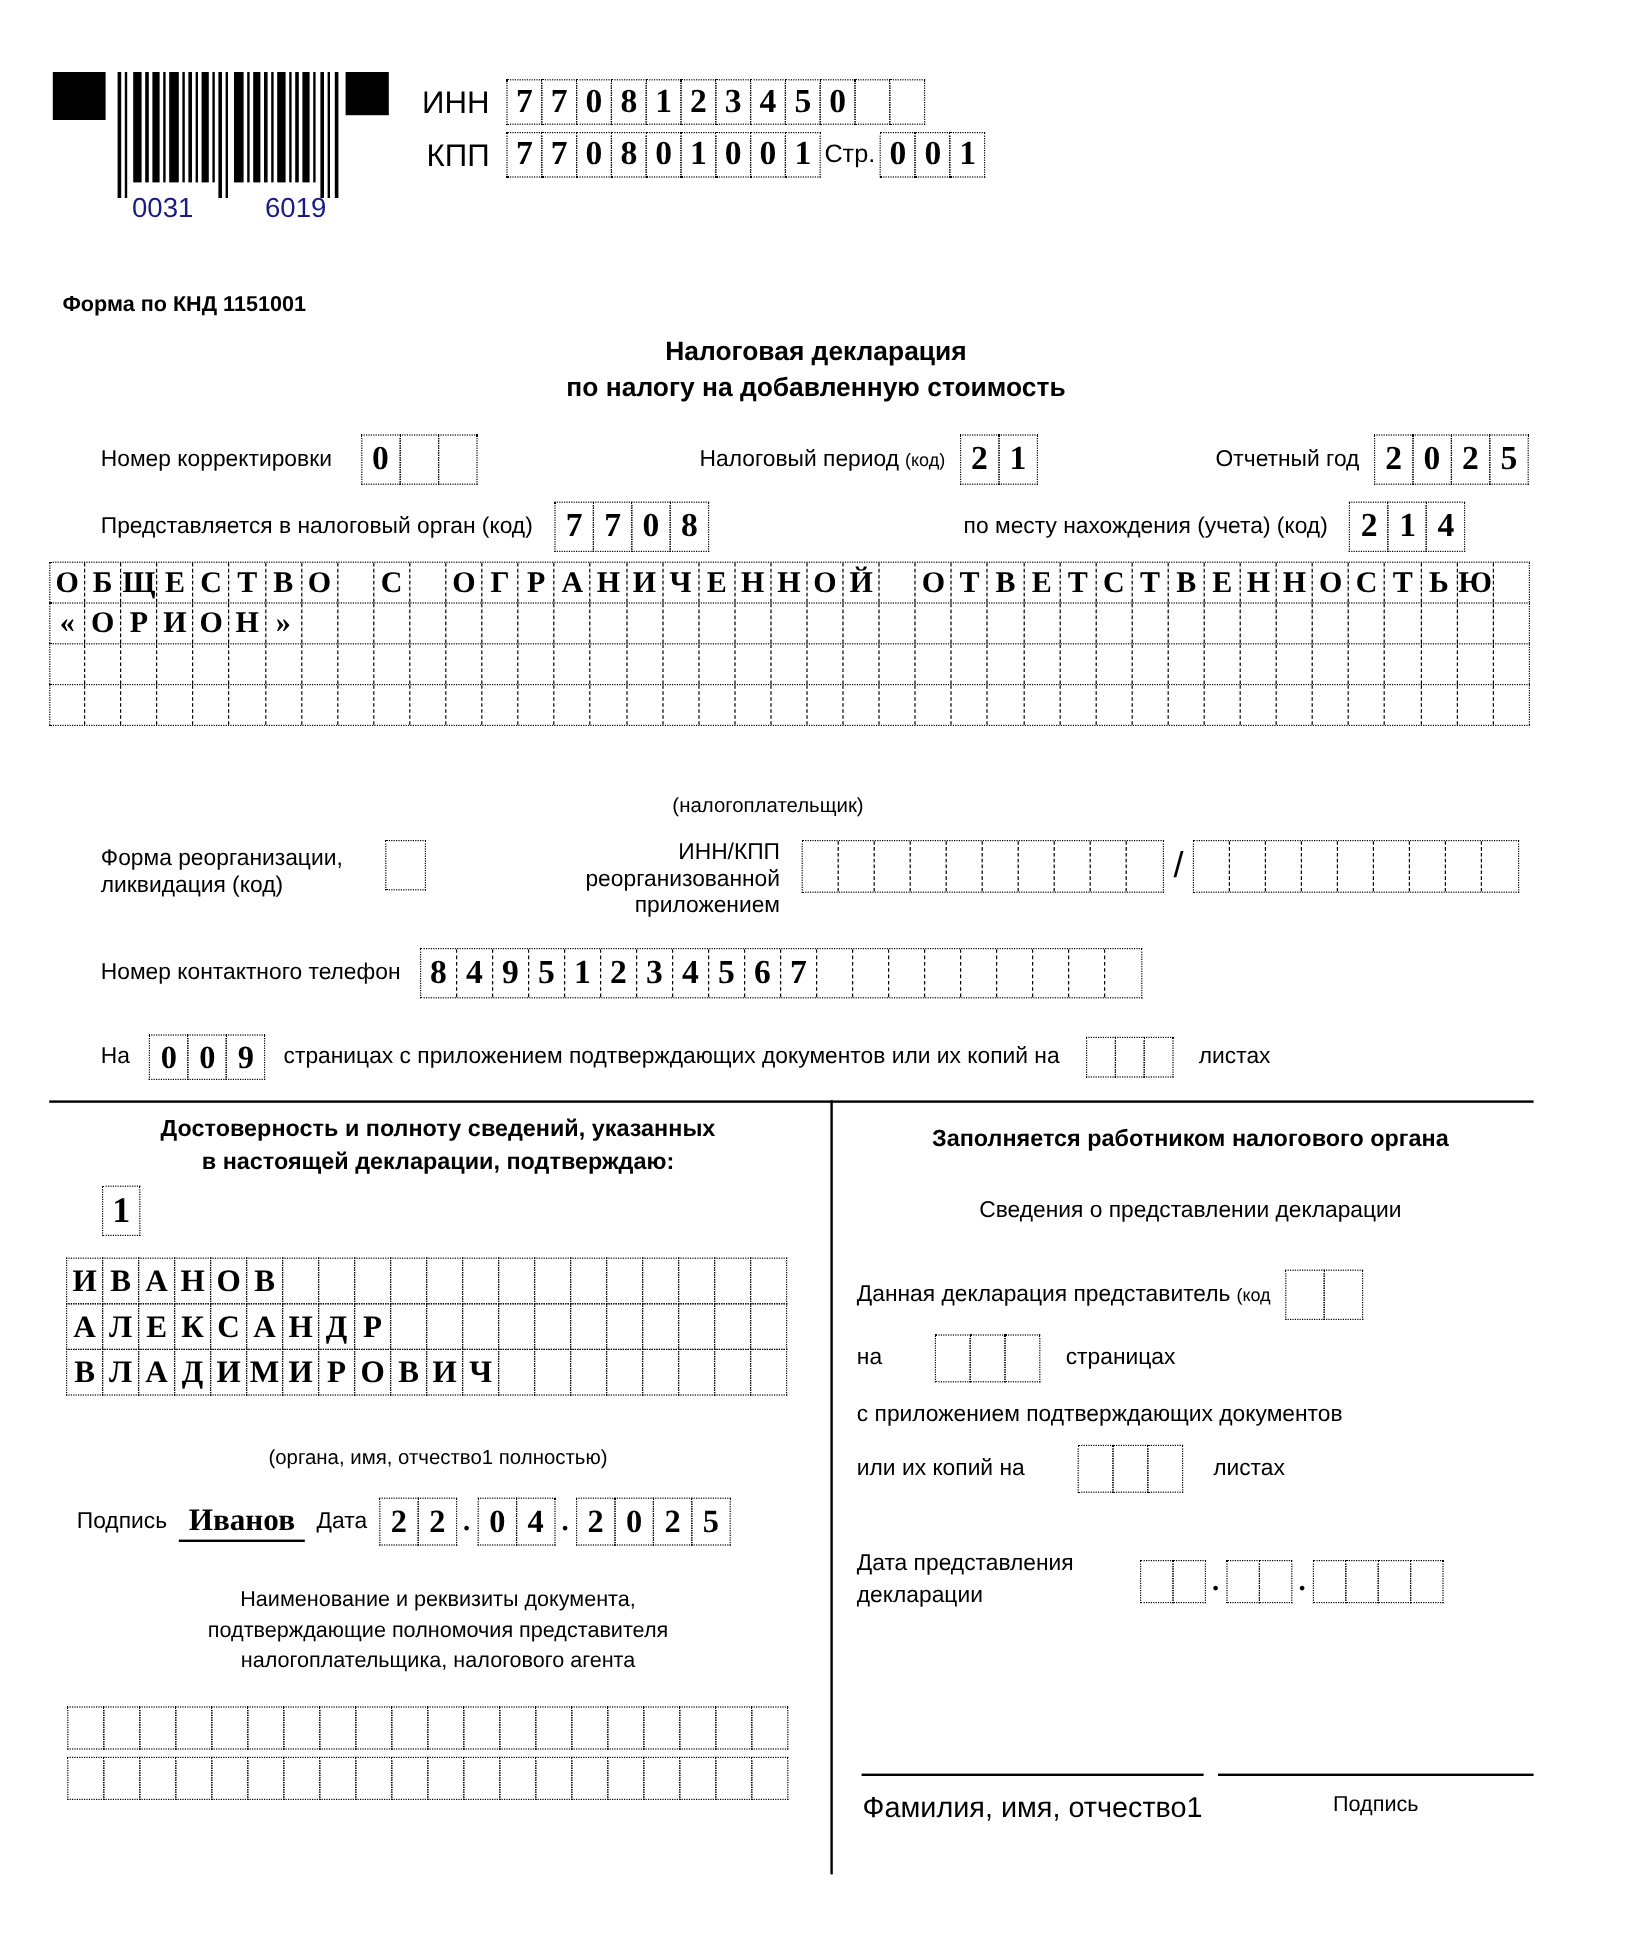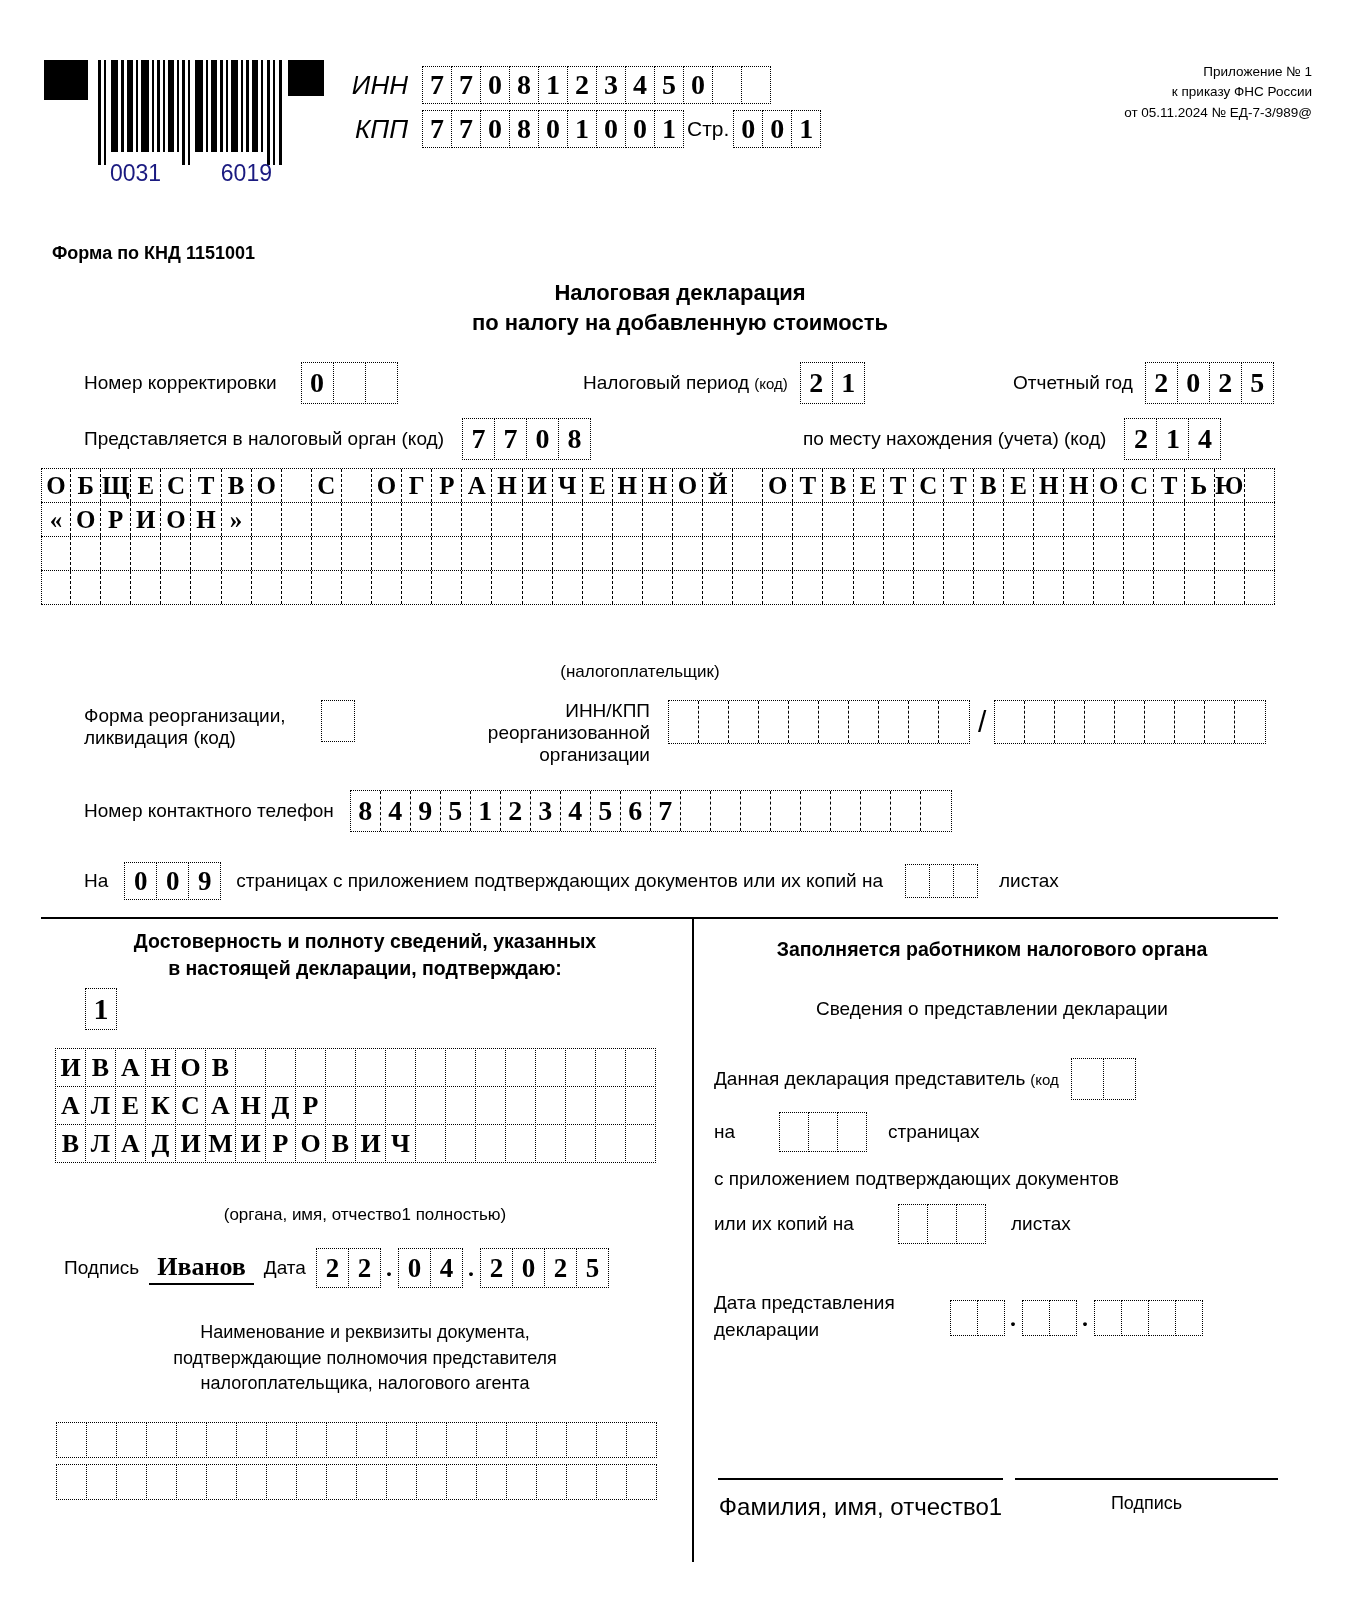--- a/index.html
+++ b/index.html
@@ -37,21 +37,21 @@
   .barcode svg{display:block;}
   .bc-num{
     position:absolute;left:96px;top:160px;width:190px;
     font-family:"Liberation Sans",sans-serif;font-size:23px;color:#1a1a80;
     display:flex;justify-content:space-between;padding:0 14px;box-sizing:border-box;gap:38px;
   }
   .lbl{font-family:"Liberation Sans",sans-serif;}
 
   .innrow{position:absolute;left:340px;top:66px;display:flex;align-items:center;}
   .kpprow{position:absolute;left:340px;top:110px;display:flex;align-items:center;}
-  .innlbl{font-size:26px;width:68px;text-align:right;margin-right:14px;font-style:italic;}
+  .innlbl{font-size:26px;width:68px;text-align:right;margin-right:14px;}
 
   .approval{
     position:absolute;right:48px;top:62px;text-align:right;
     font-size:13.5px;line-height:1.5;
   }
 
   .knd{position:absolute;left:52px;top:243px;font-size:18px;font-weight:bold;}
   .title{
     position:absolute;left:0;top:278px;width:1360px;text-align:center;
     font-size:22px;font-weight:bold;line-height:1.35;
@@ -165,25 +165,20 @@
         <div class="cell" style="width: 30px; height: 38px; font-size: 28px;">1</div>
       </div>
     <div style="font-size:21px;margin:0 4px 0 4px;">Стр.</div>
     <div class="bx" id="page-cells">
         <div class="cell" style="width: 30px; height: 38px; font-size: 28px;">0</div>
         <div class="cell" style="width: 30px; height: 38px; font-size: 28px;">0</div>
         <div class="cell" style="width: 30px; height: 38px; font-size: 28px;">1</div>
       </div>
   </div>
 
-  <div class="approval">
-    <div>Приложение № 1</div>
-    <div>к приказу ФНС России</div>
-    <div>от 05.11.2024 № ЕД-7-3/989@</div>
-  </div>
 
   <div class="knd">Форма по КНД 1151001</div>
   <div class="title">
     <div>Налоговая декларация</div>
     <div>по налогу на добавленную стоимость</div>
   </div>
 
   <div class="row" style="left:84px;top:362px;">
     <div class="txt">Номер корректировки</div>
     <div class="bx" style="margin-left:24px;" id="corr-cells">
@@ -411,21 +406,21 @@
     <div class="txt">Форма реорганизации,</div>
     <div class="txt">ликвидация (код)</div>
   </div>
   <div class="bx" style="position:absolute;left:321px;top:700px;" id="reorg-code-cells">
       <div class="cell" style="width: 34px; height: 42px; font-size: 26px;"></div>
     </div>
 
   <div class="row" style="left:530px;top:700px;flex-direction:column;align-items:flex-end;width:120px;">
     <div class="txt">ИНН/КПП</div>
     <div class="txt">реорганизованной</div>
-    <div class="txt">организации</div>
+    <div class="txt">приложением</div>
   </div>
 
   <div class="row" style="left:668px;top:700px;">
     <div class="cells sep" id="reorg-inn-cells">
         <div class="cell" style="width: 30px; height: 42px; font-size: 26px;"></div>
         <div class="cell" style="width: 30px; height: 42px; font-size: 26px;"></div>
         <div class="cell" style="width: 30px; height: 42px; font-size: 26px;"></div>
         <div class="cell" style="width: 30px; height: 42px; font-size: 26px;"></div>
         <div class="cell" style="width: 30px; height: 42px; font-size: 26px;"></div>
         <div class="cell" style="width: 30px; height: 42px; font-size: 26px;"></div>

